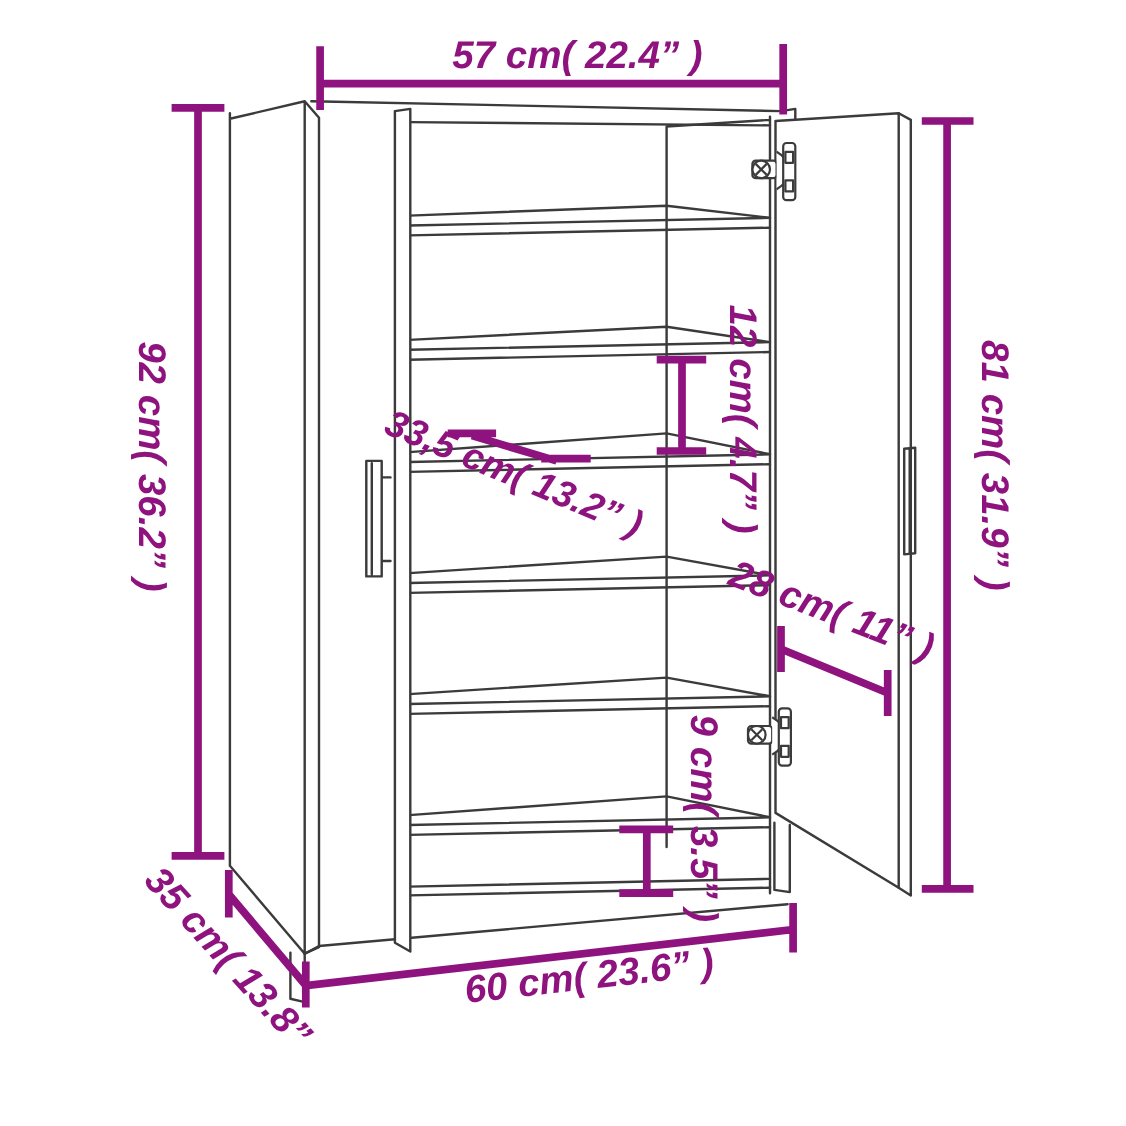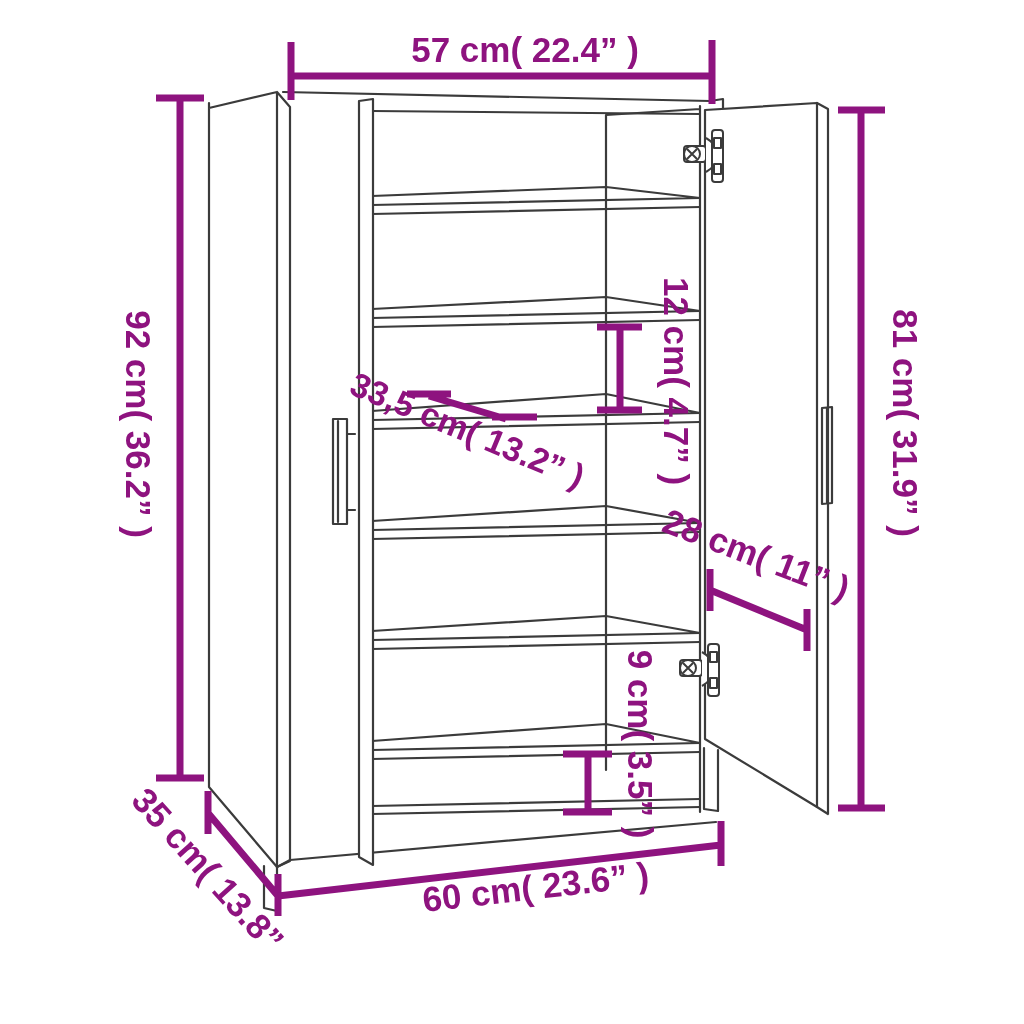--- a/index.html
+++ b/index.html
@@ -1,18 +1,18 @@
 <!DOCTYPE html>
 <html><head>
 <meta charset="utf-8">
 <style>
   html,body{margin:0;padding:0;background:#ffffff;}
   .stage{
     position:relative;width:1024px;height:944px;background:#ffffff;
-    font-family:"Liberation Sans",sans-serif;overflow:hidden;
+    font-family:"Liberation Sans",sans-serif;overflow:hidden;font-style:italic;
   }
   svg{display:block;width:1024px;height:1024px;}
   .cab path, .cab rect, .cab circle{
     stroke:#3b3b3b;stroke-width:2.2;fill:none;
     stroke-linejoin:round;stroke-linecap:round;
   }
   .cab .panel{fill:#ffffff;}
   .hinge path, .hinge rect, .hinge circle{
     stroke:#3b3b3b;stroke-width:2;fill:#ffffff;stroke-linejoin:round;
   }

